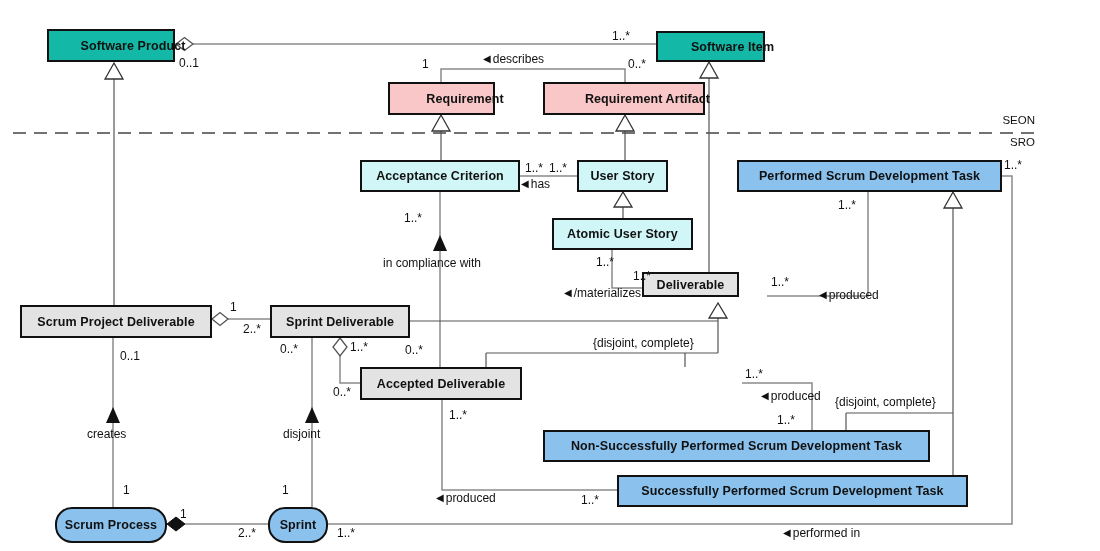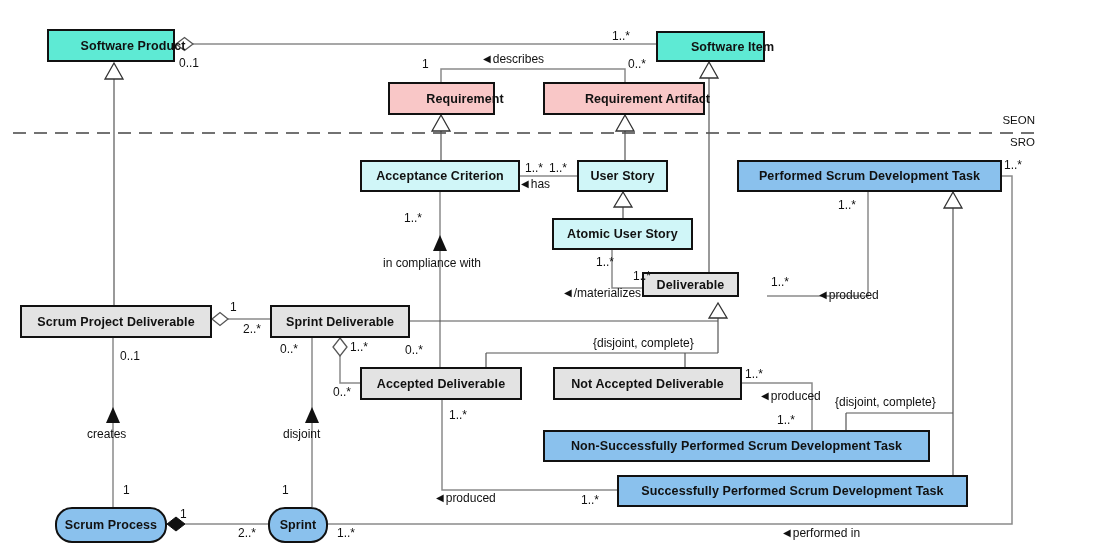--- a/index.html
+++ b/index.html
@@ -3,21 +3,21 @@
 <meta charset="utf-8">
 <style>
   html,body{margin:0;padding:0;background:#fff;}
   #stage{position:relative;width:1100px;height:551px;background:#ffffff;
          font-family:"Liberation Sans","DejaVu Sans",sans-serif;overflow:hidden;}
   #edges{position:absolute;left:0;top:0;z-index:0;}
   .cls{position:absolute;z-index:2;display:flex;align-items:center;justify-content:center;
        border:2px solid #111;box-sizing:border-box;font-weight:bold;font-size:12.5px;
        color:#111;white-space:nowrap;letter-spacing:.1px;}
   .cls.thick{border-width:2.5px;border-radius:17px;}
-  .green{background:#5eead4;padding-left:44px;}
+  .green{background:#14b8a6;padding-left:44px;}
   .pink{background:#f9c7c7;padding-left:47px;}
   .cyan{background:#d0f6f8;justify-content:center;}
   .blue{background:#8ac1ed;}
   .gray{background:#e3e3e3;}
   .elabel,.mult{position:absolute;z-index:3;font-size:12px;color:#111;white-space:nowrap;line-height:13px;}
   .mult{font-size:12px;}
   .nav{font-size:10px;margin-right:2px;position:relative;top:-1px;}
   .region{position:absolute;z-index:3;font-size:11.5px;color:#111;width:60px;text-align:right;line-height:13px;}
 </style>
 </head>
@@ -109,23 +109,20 @@
     </div>
   <div class="cls gray" style="left:20px;top:305px;width:192px;height:33px">
       <span>Scrum Project Deliverable</span>
     </div>
   <div class="cls gray" style="left:270px;top:305px;width:140px;height:33px">
       <span>Sprint Deliverable</span>
     </div>
   <div class="cls gray" style="left:360px;top:367px;width:162px;height:33px">
       <span>Accepted Deliverable</span>
     </div>
-  <div class="cls gray" style="left:553px;top:367px;width:189px;height:33px">
-      <span>Not Accepted Deliverable</span>
-    </div>
   <div class="cls blue" style="left:543px;top:430px;width:387px;height:32px">
       <span>Non-Successfully Performed Scrum Development Task</span>
     </div>
   <div class="cls blue" style="left:617px;top:475px;width:351px;height:32px">
       <span>Successfully Performed Scrum Development Task</span>
     </div>
   <div class="cls blue thick" style="left:55px;top:507px;width:112px;height:36px">
       <span>Scrum Process</span>
     </div>
   <div class="cls blue thick" style="left:268px;top:507px;width:60px;height:36px">

